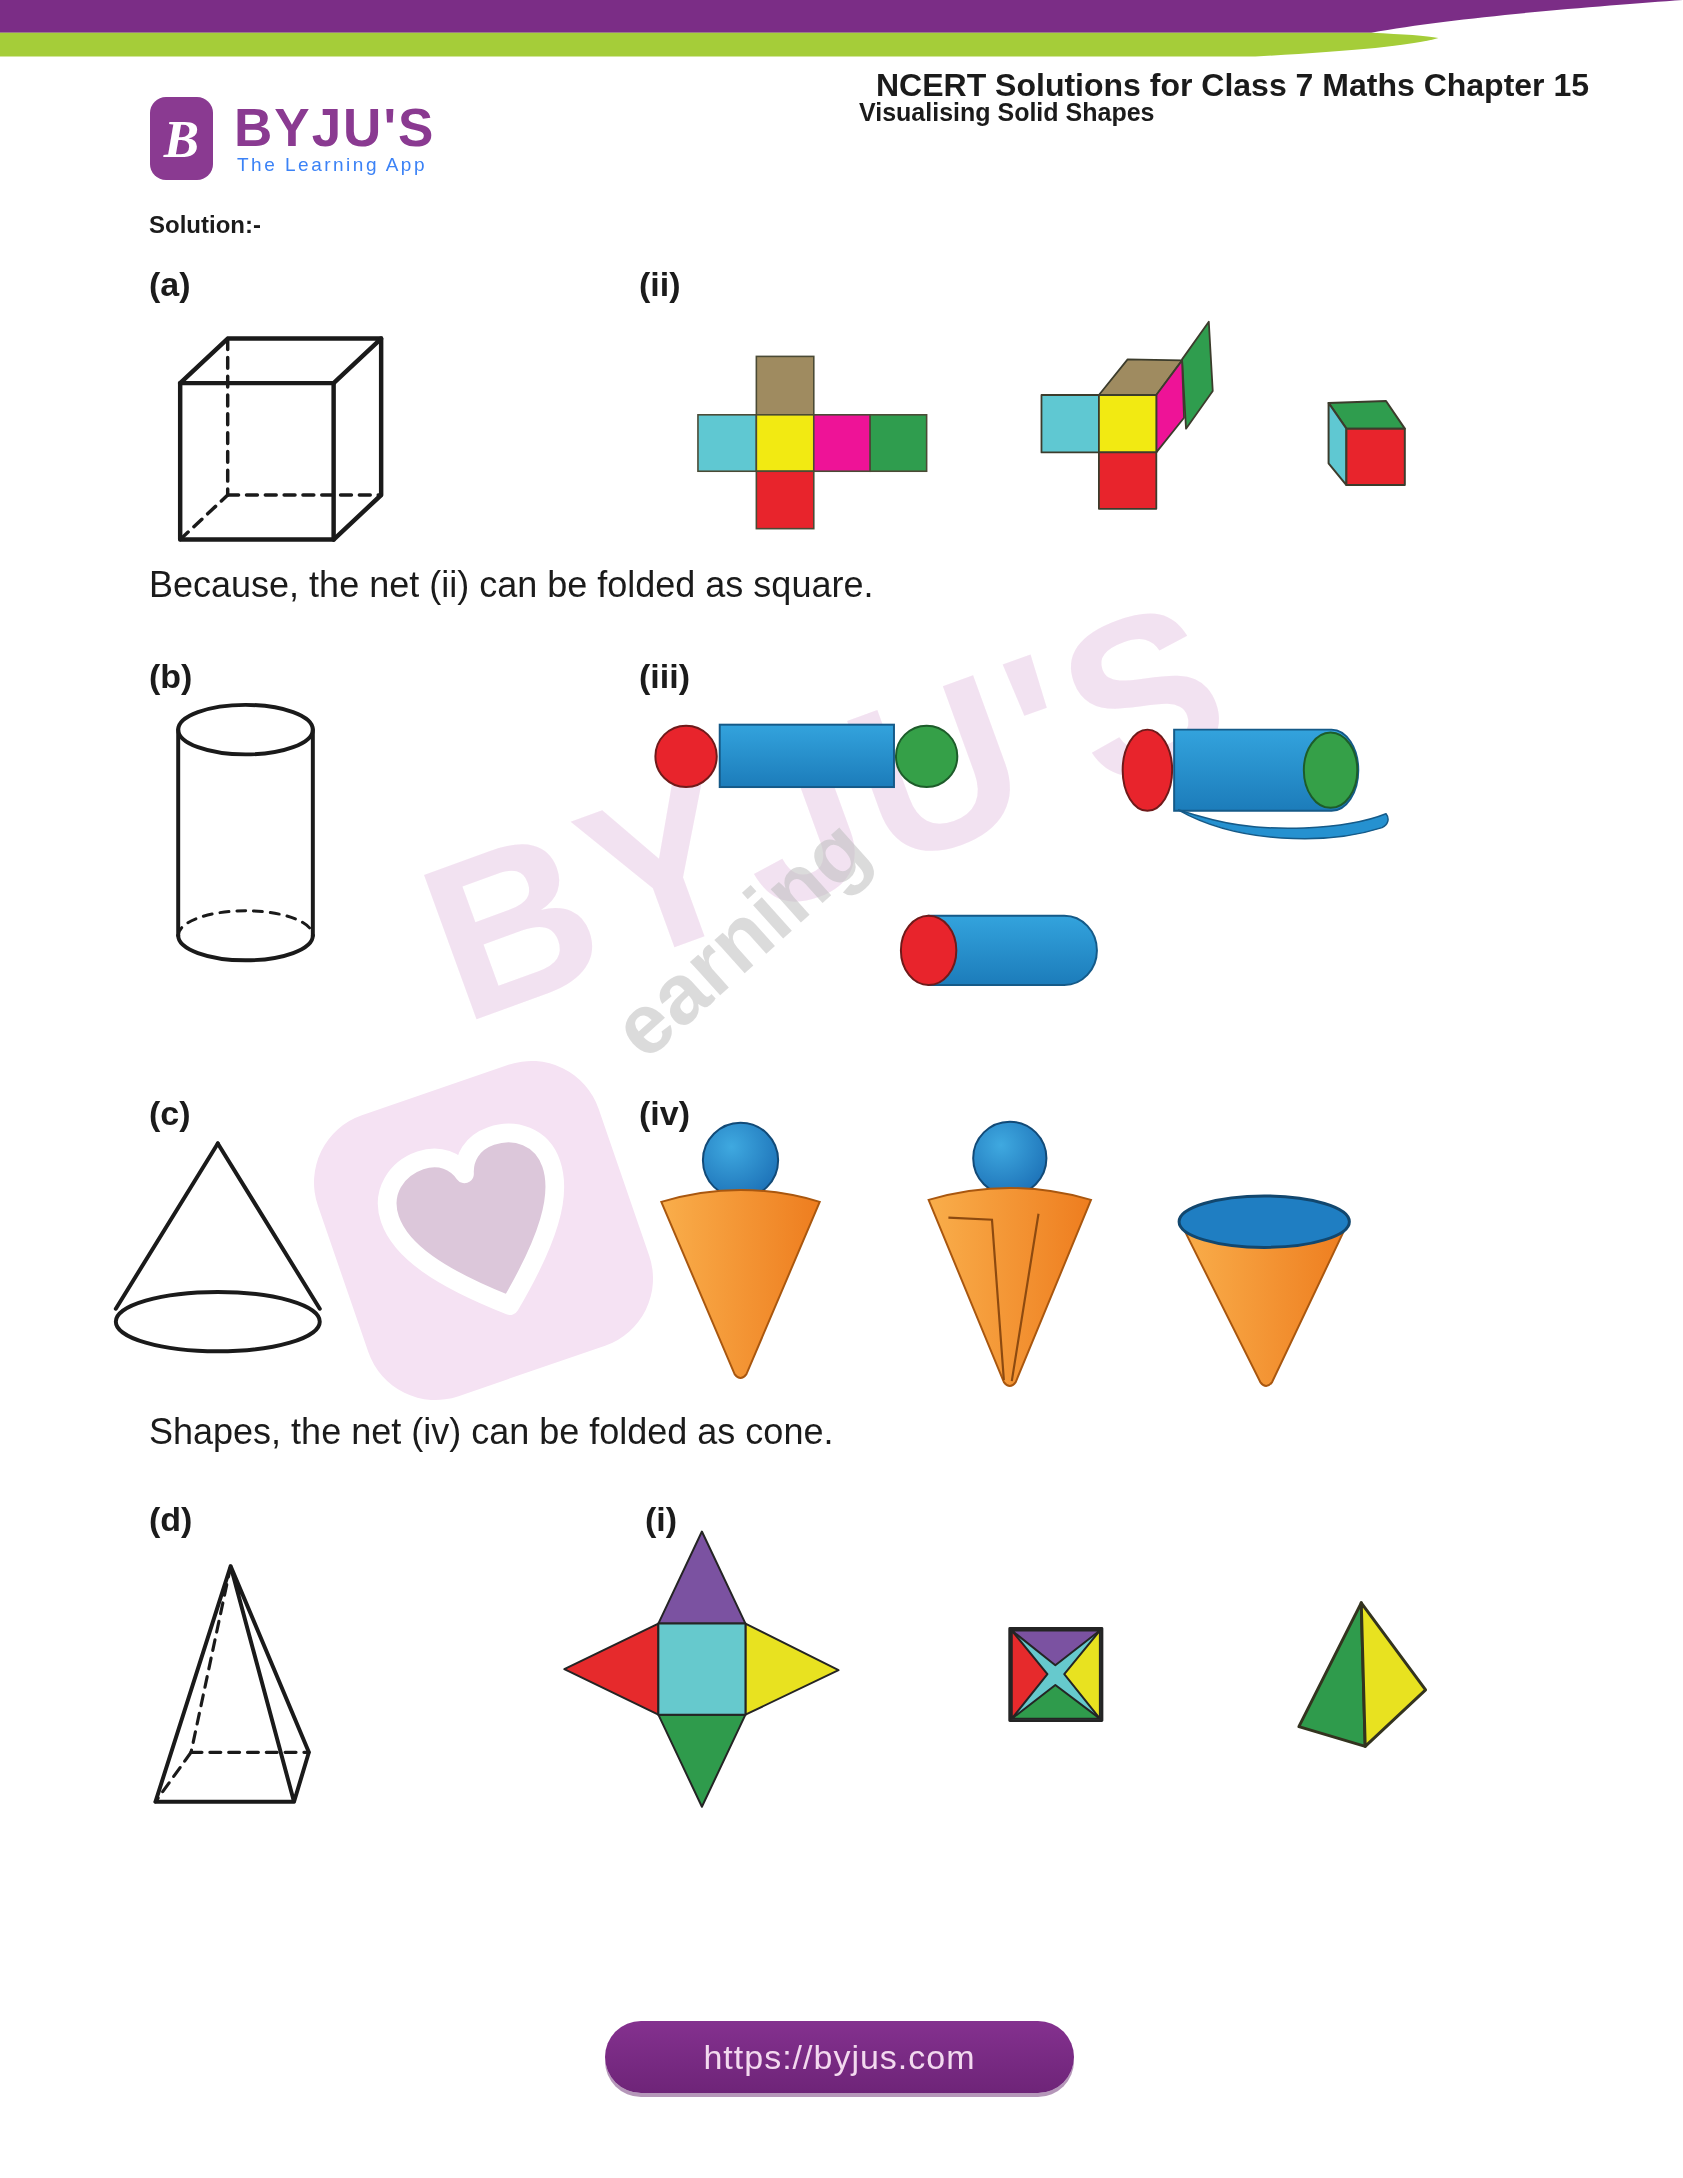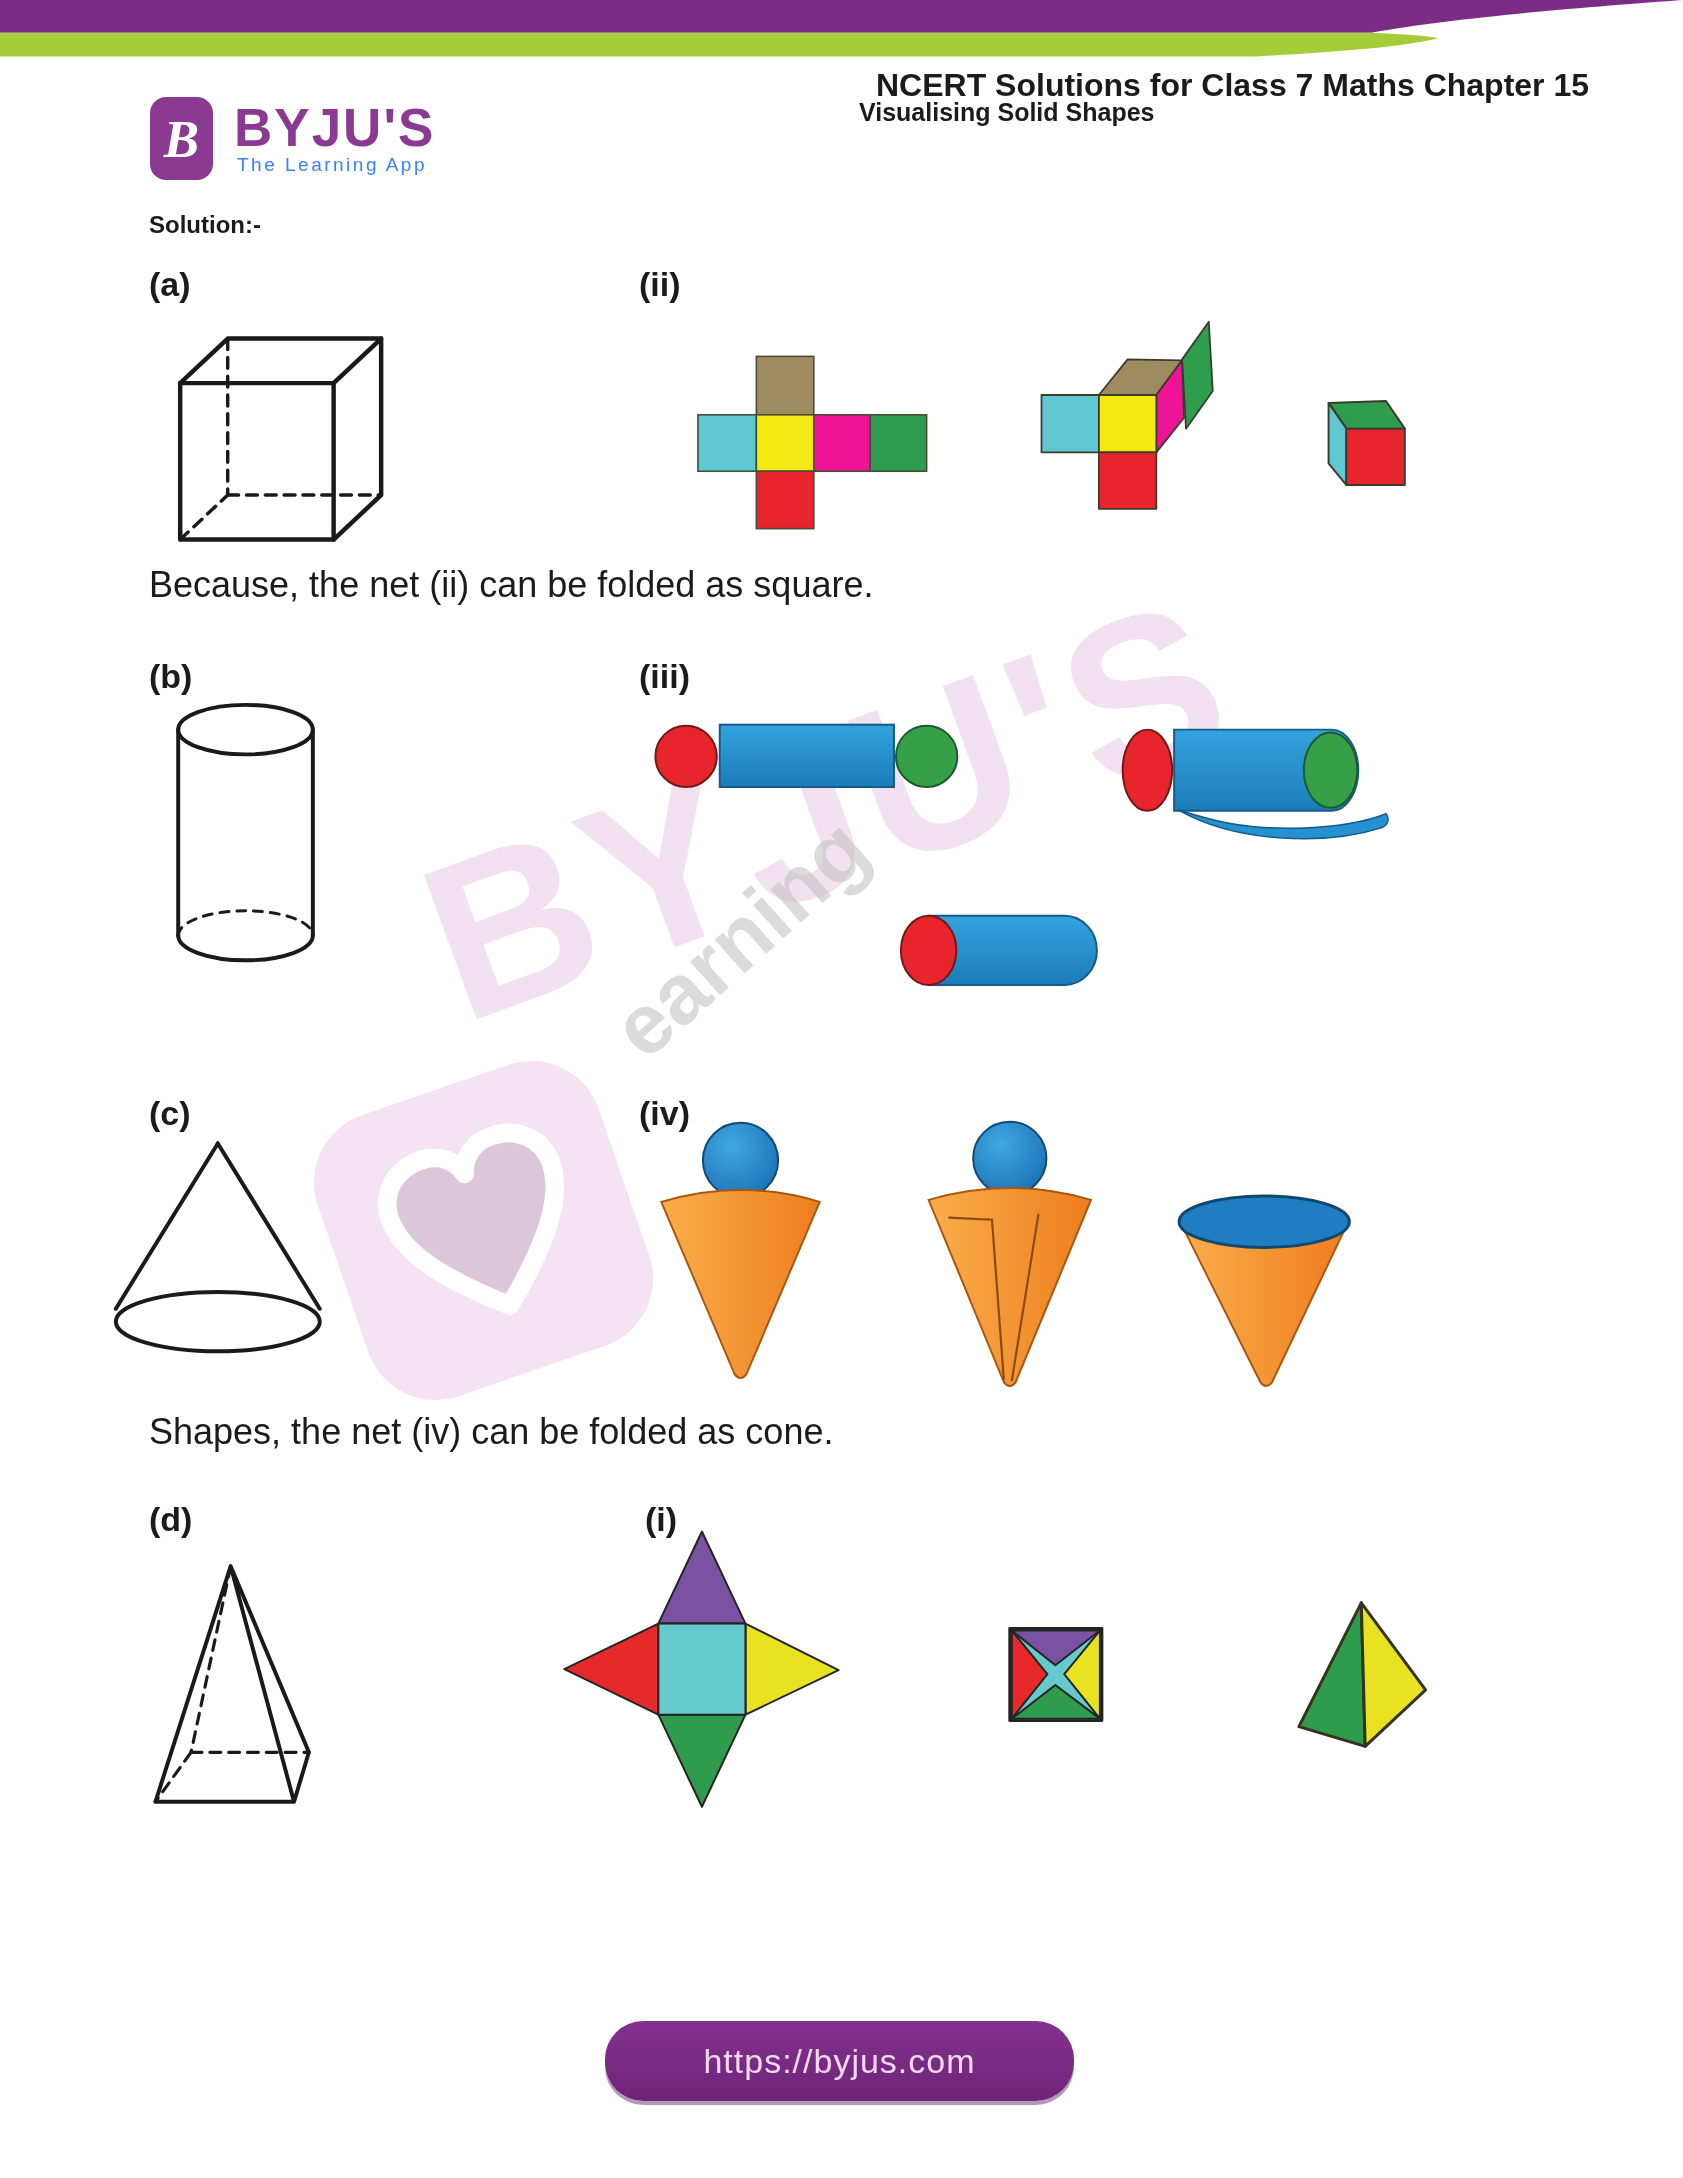--- a/index.html
+++ b/index.html
@@ -39,21 +39,21 @@
   }
   .logo-word{position:absolute; left:234px; top:97px; font-size:53px; font-weight:800;
     color:#8a3a91; letter-spacing:2px;}
   .logo-tag{position:absolute; left:237px; top:154px; font-size:19px; color:#3b82f6; letter-spacing:2.5px;}
   
   .sol{position:absolute; left:149px; top:211px; font-size:24px; font-weight:700;}
   .plabel{position:absolute; font-size:34px; font-weight:700;}
   .caption{position:absolute; left:149px; font-size:36px;}
   
   .footer-pill{
-    position:absolute; left:605px; top:2021px; width:469px; height:80px;
+    position:absolute; left:605px; top:2021px; width:469px; height:72px;
     background:linear-gradient(#84318f,#6e2478); border-radius:38px;
     display:flex; align-items:center; justify-content:center;
     box-shadow:0 4px 0 rgba(90,25,100,.45);
   }
   .footer-pill span{font-size:34px; color:#f3d9ef; letter-spacing:1px;}
 </style>
 </head>
 <body>
 
 <div class="page">

